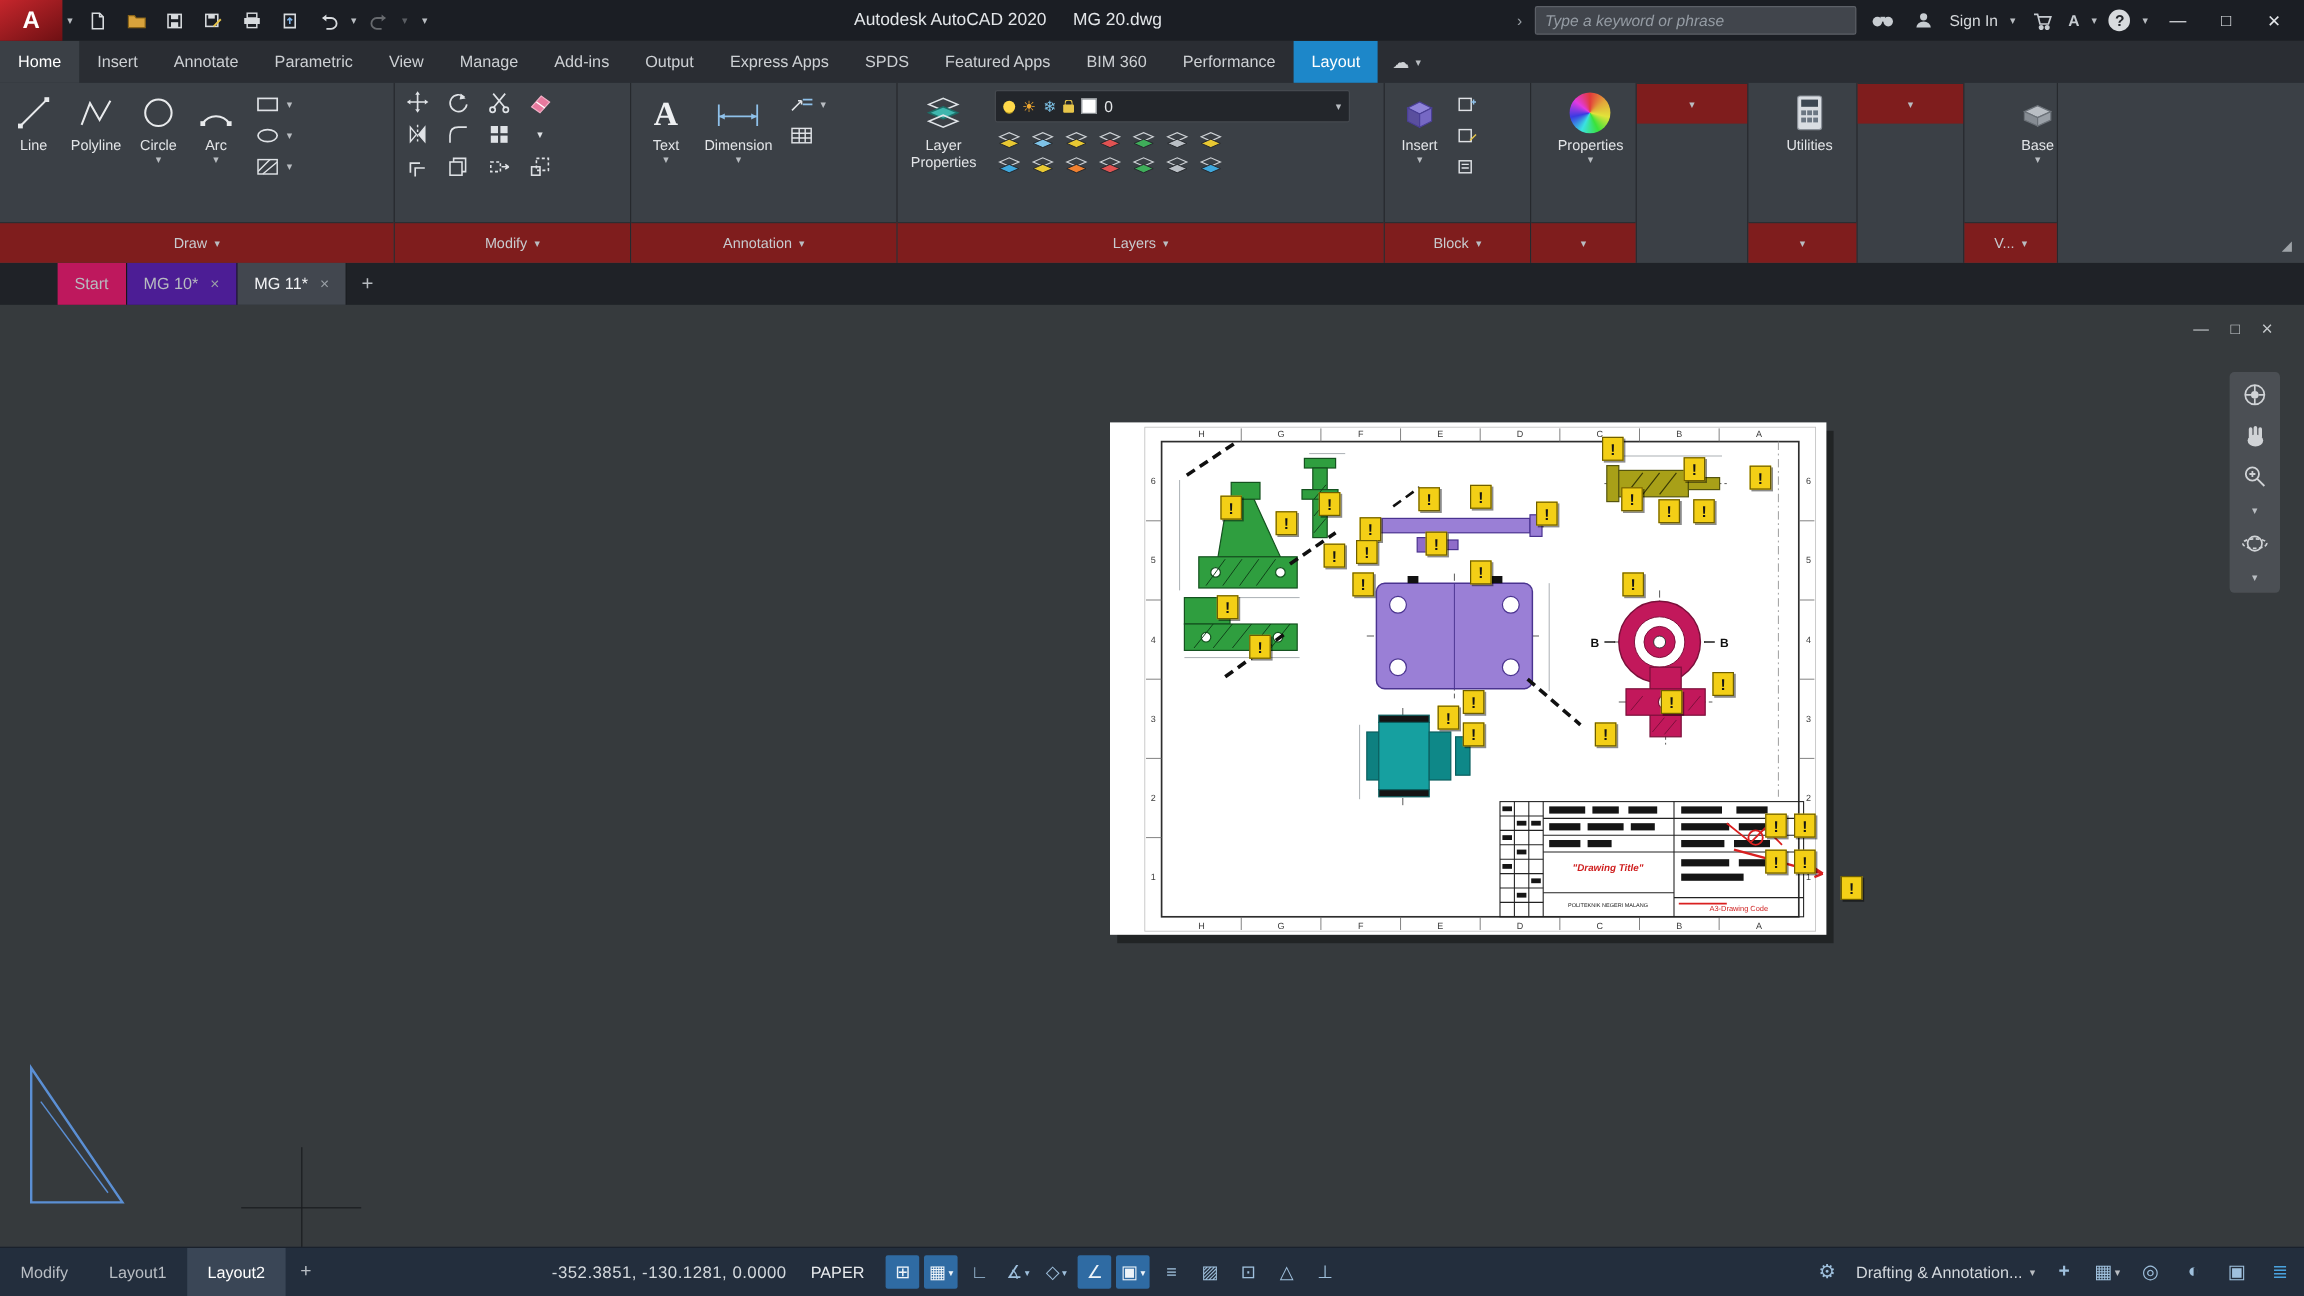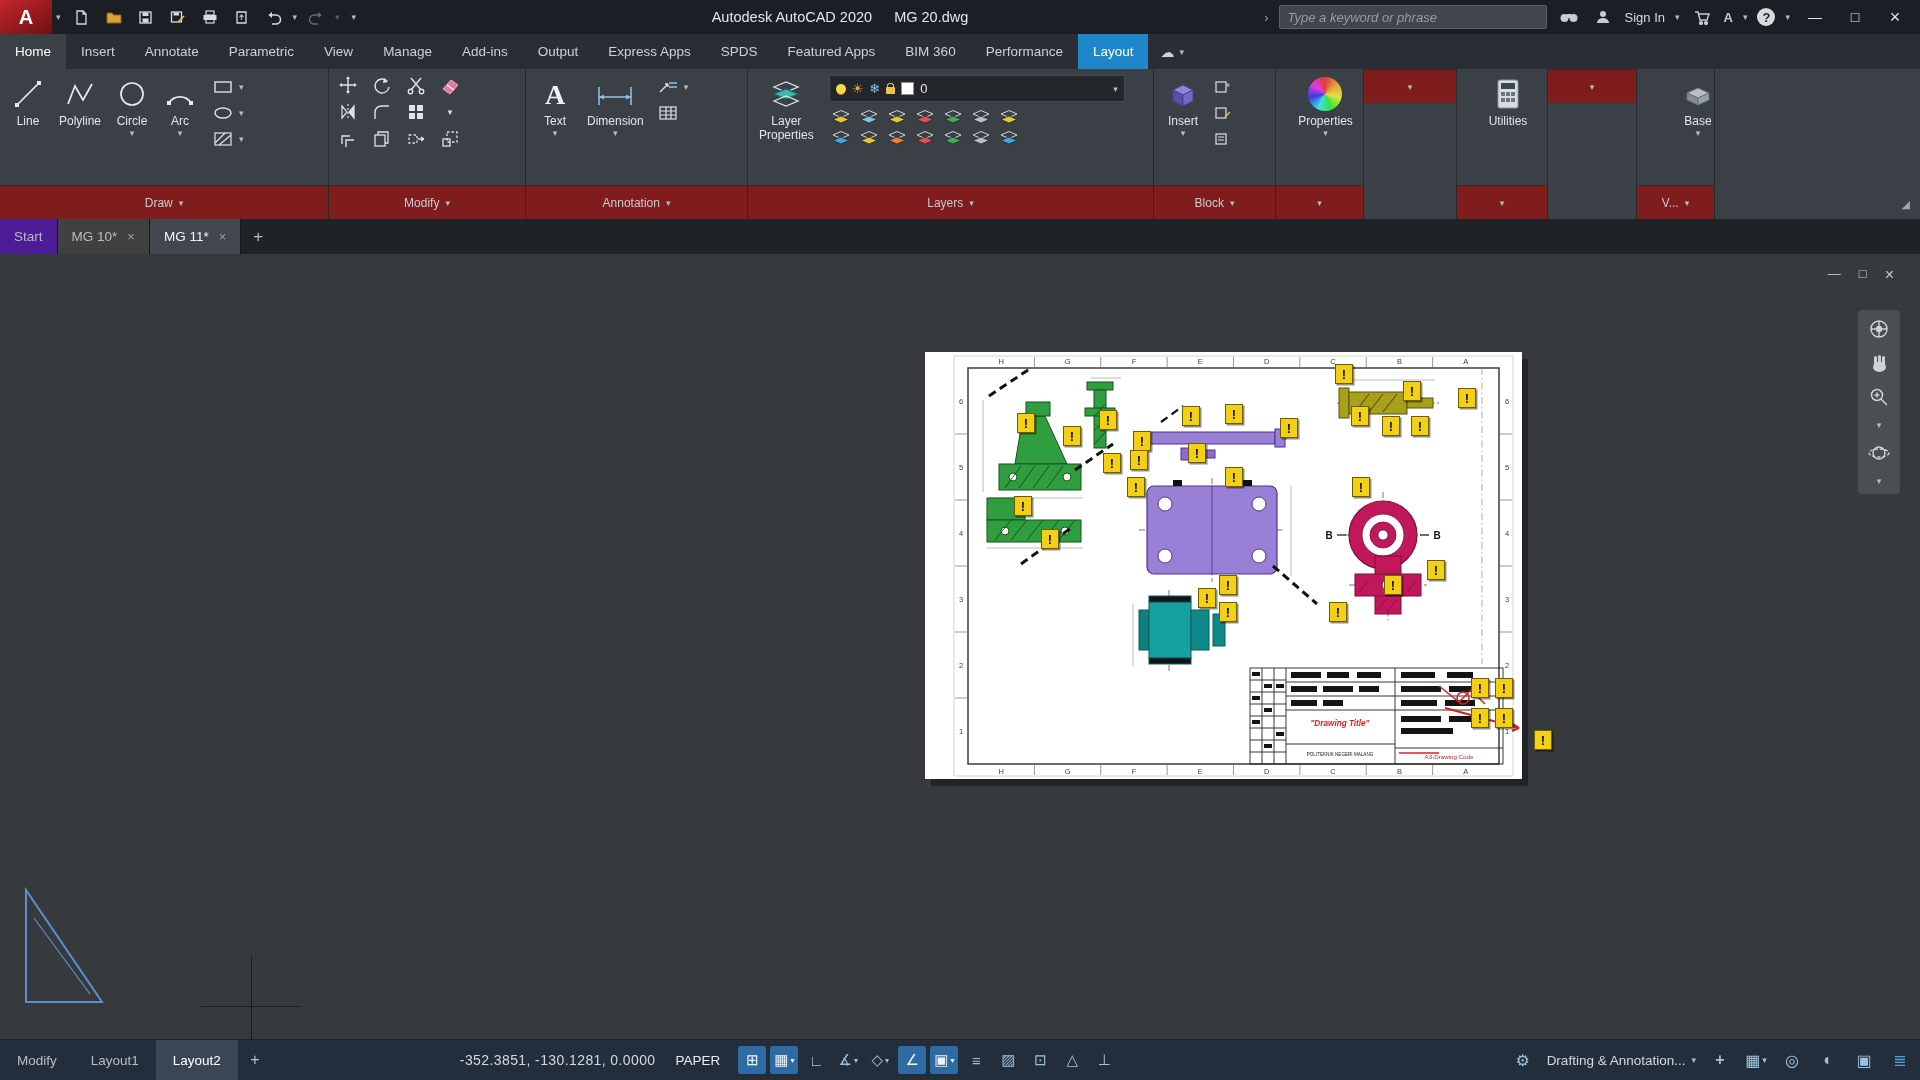--- a/index.html
+++ b/index.html
@@ -60,23 +60,23 @@
   .lyrrows{display:flex;flex-direction:column;gap:3px;margin-top:4px;}
   .lyrrow{display:flex;gap:4px;}
   .lyrmini{width:24px;height:18px;display:flex;align-items:center;justify-content:center;cursor:pointer;}
   .ribbonfill{flex:1;display:flex;flex-direction:column;}
   .expandcorner{margin-top:auto;align-self:flex-end;color:#9ea3a8;font-size:11px;padding:0 10px 8px 0;}
 
   
   #filetabs{position:absolute;top:219px;left:0;right:0;height:35px;background:#1f2227;display:flex;
             align-items:stretch;z-index:27;}
   #file-tabs{display:flex;}
-  .ftab{padding:0 14px;display:flex;align-items:center;gap:10px;font-size:13.5px;color:#b7bbc0;background:#404040;
+  .ftab{padding:0 14px;display:flex;align-items:center;gap:10px;font-size:13.5px;color:#b7bbc0;background:#4c1d95;
         border-right:1px solid #15171b;cursor:pointer;}
-  .ftab:first-child{background:#4c1d95;}
+  .ftab:first-child{background:#be185d;margin-left:48px;}
   .ftab.active{background:#42474f;color:#f2f3f5;}
   .fclose{font-size:13px;color:#9aa0a6;}
   .newtab{width:34px;display:flex;align-items:center;justify-content:center;color:#b7bbc0;font-size:17px;cursor:pointer;}
 
   
   #canvas{position:absolute;top:254px;left:0;right:0;bottom:40px;background:#363a3d;overflow:hidden;z-index:1;}
   .vpctrl{position:absolute;top:12px;right:26px;display:flex;gap:18px;color:#c6cacd;font-size:13px;}
   .vpctrl span{cursor:pointer;}
   #navbar{position:absolute;top:56px;right:20px;width:42px;background:rgba(105,110,116,.42);border-radius:4px;
           padding:8px 0;display:flex;flex-direction:column;align-items:center;gap:12px;}

